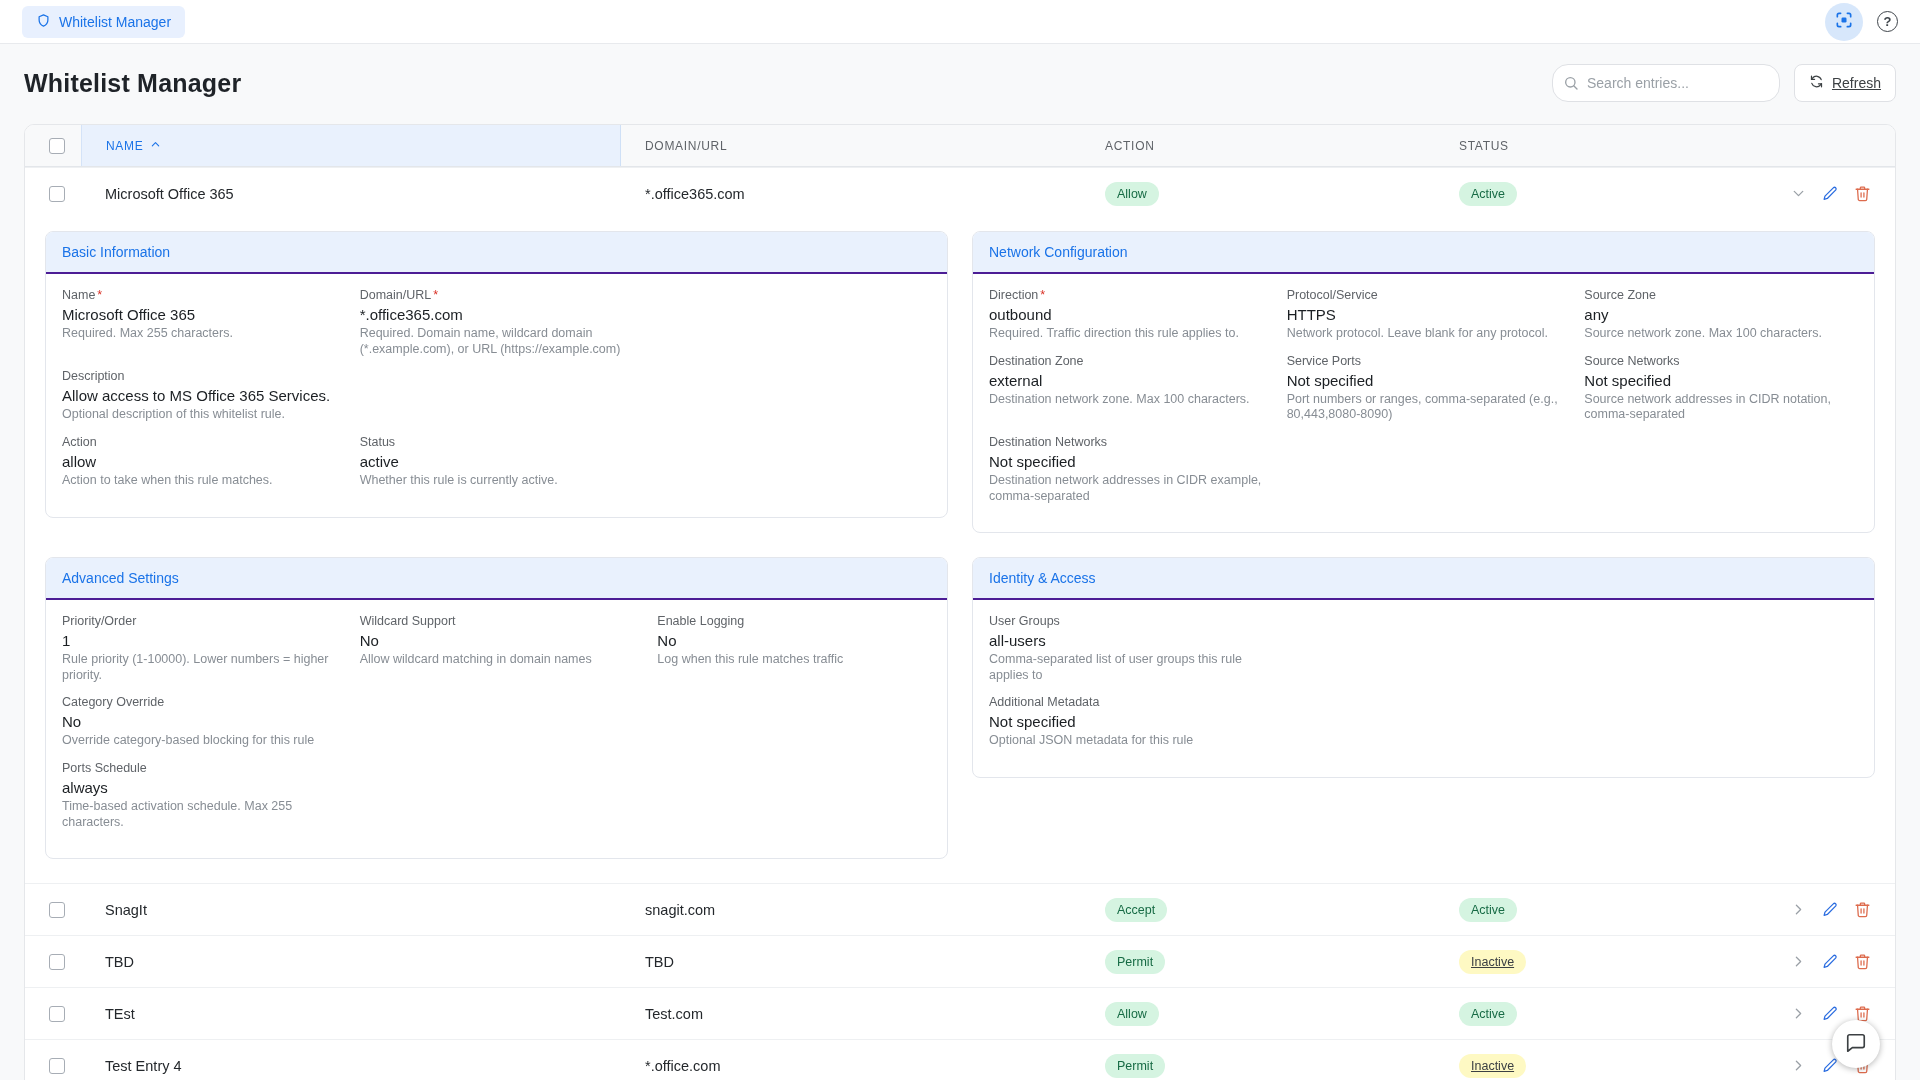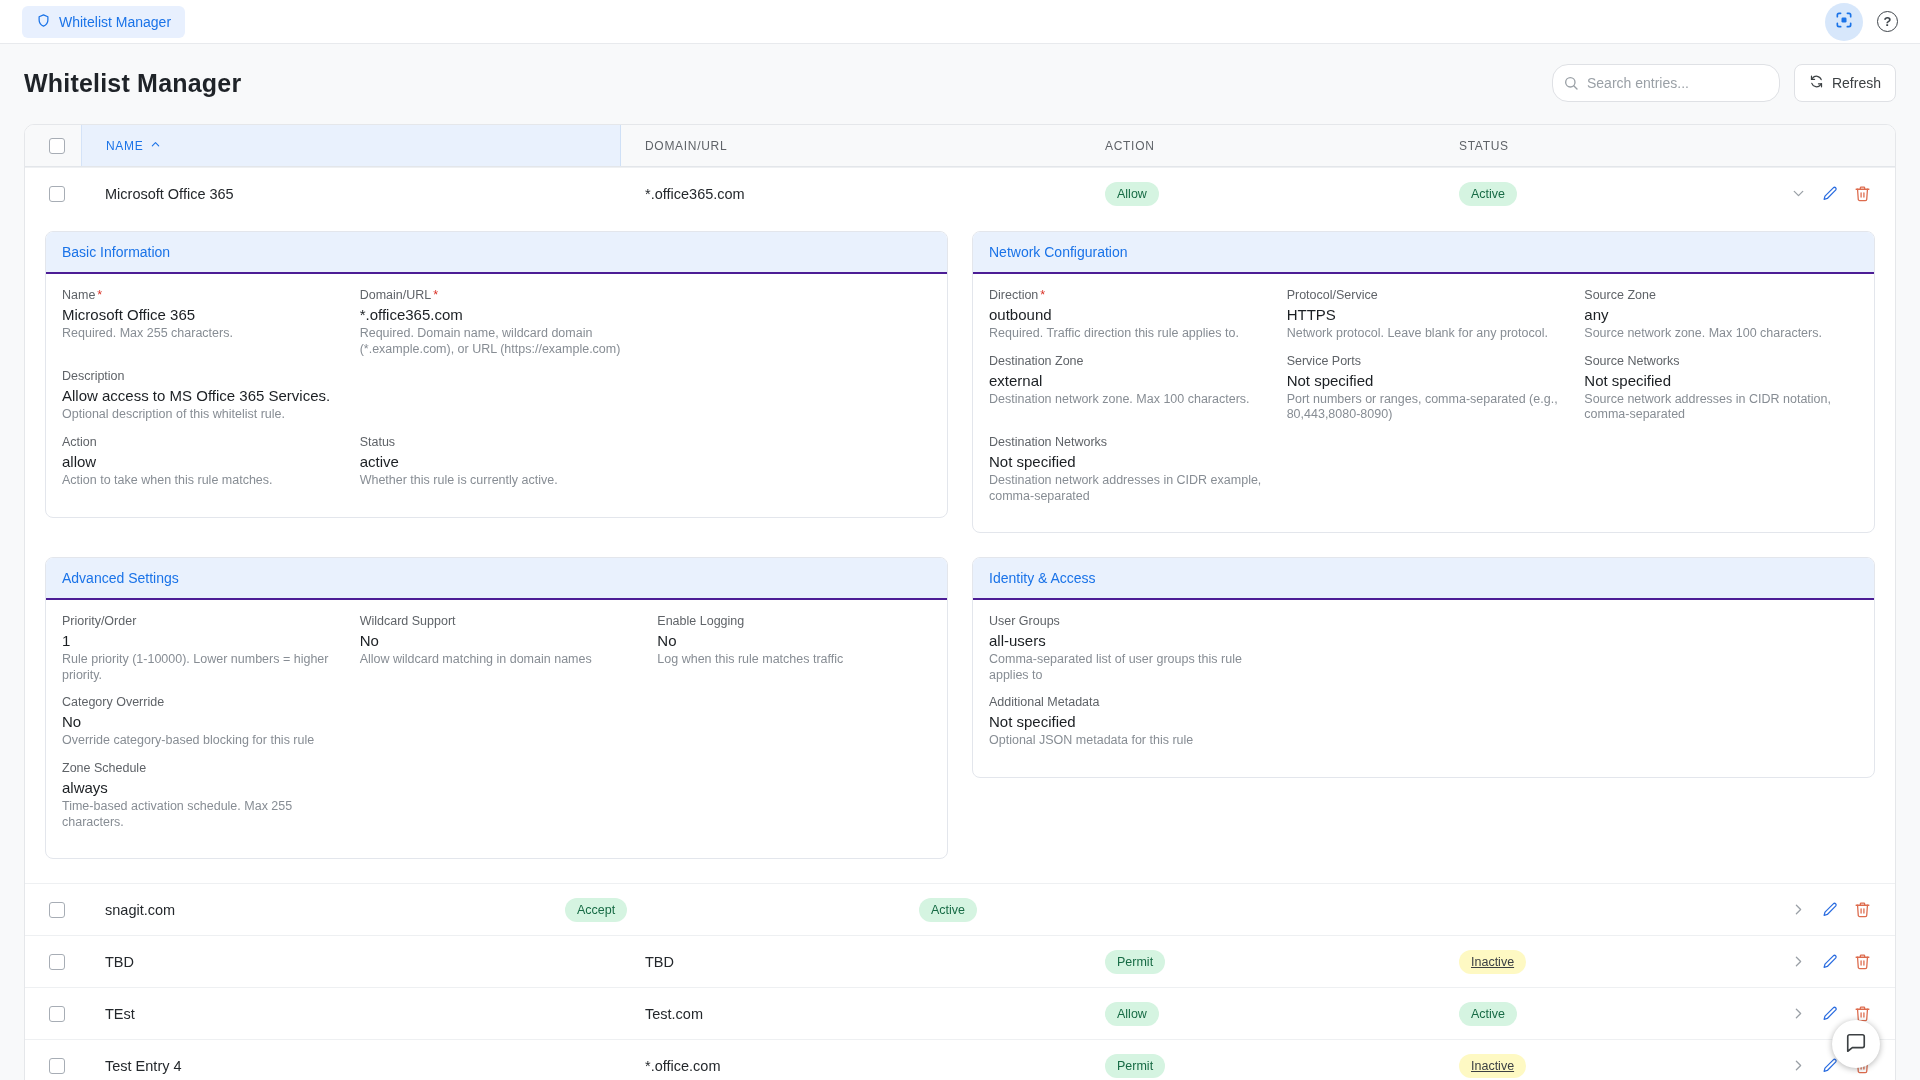--- a/index.html
+++ b/index.html
@@ -39,20 +39,21 @@
   .search-input {
     width:228px; height:38px; border:1px solid #dfe1e5; border-radius:16px;
     padding:0 12px 0 34px; font-size:14px; color:#202124; background:#fff; outline:none;
     font-family:"Liberation Sans", sans-serif;
   }
   .search-input::placeholder { color:#9aa0a6; }
   .refresh-btn {
     height:38px; display:flex; align-items:center; gap:8px; background:#fff;
     border:1px solid #dfe1e5; border-radius:8px; padding:0 14px; font-size:14px; color:#3c4043;
     font-family:"Liberation Sans", sans-serif;
+    text-decoration:underline;
   }
   .refresh-btn svg { width:15px; height:15px; color:#3c4043; }
   
   .table-card { background:#fff; border:1px solid #e5e7ea; border-radius:10px; overflow:hidden; }
   .thead { display:flex; height:42px; background:#f8f9fa; border-bottom:1px solid #e3e6ea; align-items:stretch; }
   .th { display:flex; align-items:center; font-size:12px; letter-spacing:.7px; color:#5f6368; font-weight:500; padding-left:24px; }
   .th.sorted { background:#e9f1fd; color:#1a73e8; border-left:1px solid #d4e3f8; border-right:1px solid #cfe0f6; gap:7px; }
   .th.sorted svg { width:11px; height:11px; }
   .col-check { width:56px; }
   .col-name { width:540px; }
@@ -292,21 +293,21 @@
             <div class="f-label">Enable Logging</div>
             <div class="f-value">No</div>
             <div class="f-hint">Log when this rule matches traffic</div>
           </div>
           <div class="field">
             <div class="f-label">Category Override</div>
             <div class="f-value">No</div>
             <div class="f-hint">Override category-based blocking for this rule</div>
           </div>
           <div class="field f-c1">
-            <div class="f-label">Zone Schedule</div>
+            <div class="f-label">Ports Schedule</div>
             <div class="f-value">always</div>
             <div class="f-hint">Time-based activation schedule. Max 255 characters.</div>
           </div>
         </div>
       </div>
 
       <div class="panel">
         <div class="panel-head">Identity &amp; Access</div>
         <div class="panel-body">
           <div class="field">
@@ -320,20 +321,21 @@
             <div class="f-hint">Optional JSON metadata for this rule</div>
           </div>
         </div>
       </div>
     </div>
 
     <div class="trow">
       <div class="cell col-check">
           <span class="cb"></span>
         </div>
+      <div class="cell col-name">SnagIt</div>
       <div class="cell col-domain">snagit.com</div>
       <div class="cell col-action"><span class="badge b-accept">Accept</span></div>
       <div class="cell col-status"><span class="badge b-active">Active</span></div>
       <div class="cell col-actions">
         <span class="icon-btn chev">
             <svg viewBox="0 0 24 24" fill="none" stroke="currentColor" stroke-width="1.8" stroke-linecap="round" stroke-linejoin="round">
               <polyline points="9 6 15 12 9 18"></polyline>
             </svg>
           </span>
         <span class="icon-btn pencil">

